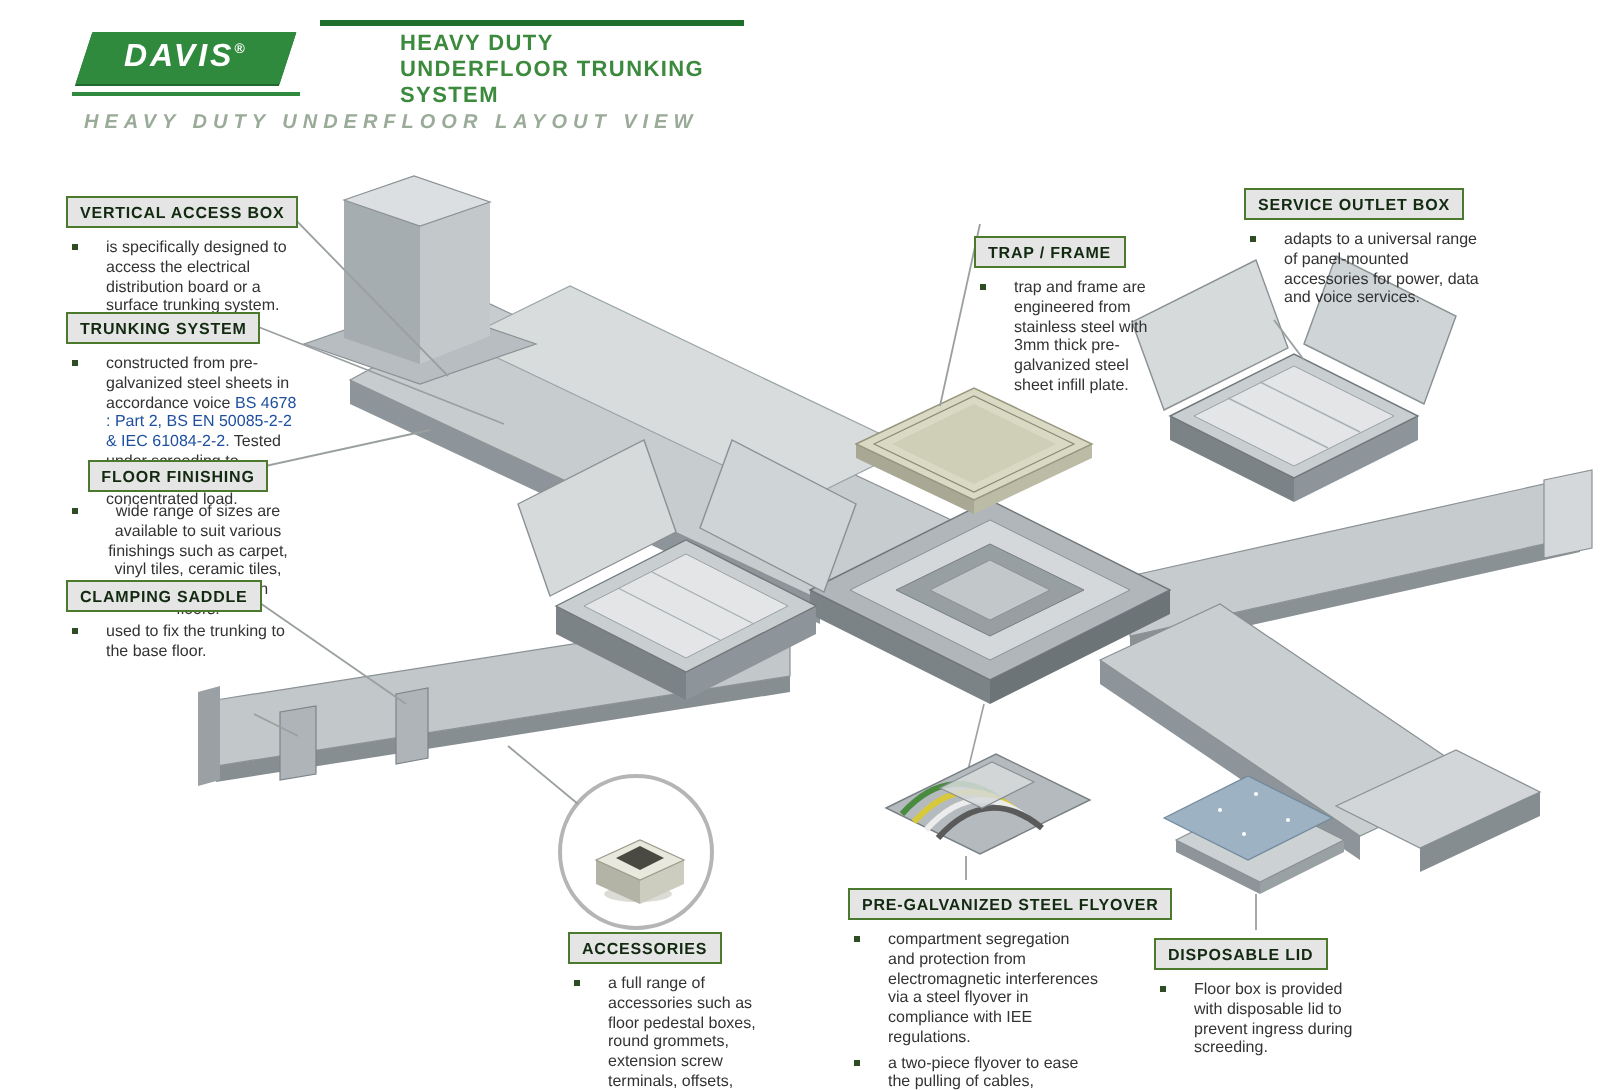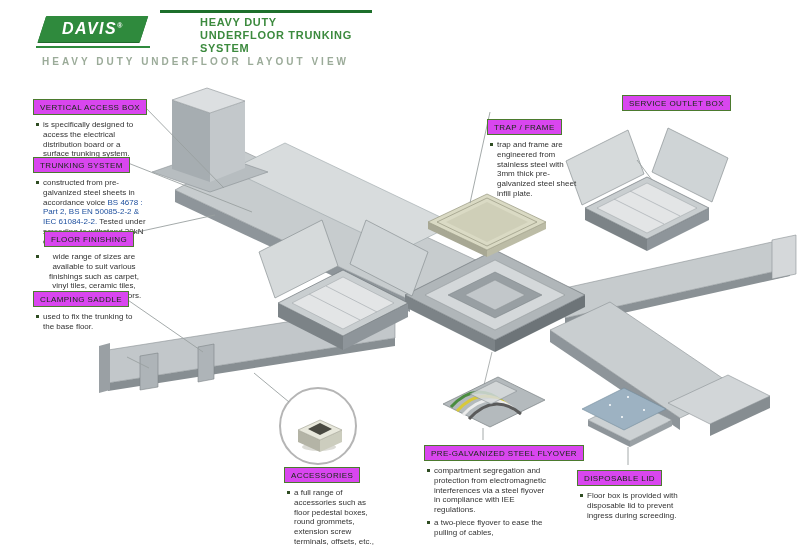--- a/index.html
+++ b/index.html
@@ -15,29 +15,29 @@
     box-shadow:0 1px 0 #1f6a2c;
   }
   .logo-text{
     transform:skewX(18deg);color:#ffffff;font-weight:bold;font-style:italic;
     font-size:16px;letter-spacing:1.5px;line-height:1;
   }
   .logo-reg{font-size:7px;vertical-align:super;font-style:normal;}
   .logo-underline{position:absolute;left:36px;top:46px;width:114px;height:2px;background:#2f8a3d;}
   .title-block{position:absolute;left:160px;top:10px;width:212px;border-top:3px solid #1d6f2b;padding-top:3px;}
   .title-line{color:#3c8a3e;font-weight:bold;font-size:11px;letter-spacing:0.7px;line-height:1.2;padding-left:40px;}
-  .subtitle{position:absolute;left:42px;top:56px;font-size:10px;letter-spacing:3px;color:#9bab99;font-weight:bold;}
+  .subtitle{position:absolute;left:42px;top:56px;font-size:10px;letter-spacing:3px;color:#9bab99;font-weight:bold;font-style:italic;}
   
   .callout{position:absolute;}
   .callout-title{
-    display:inline-block;background:#d946ef;border:1px solid #4b7a2e;color:#122a10;
-    font-size:8px;font-weight:normal;letter-spacing:0.4px;padding:3px 6px 2px;white-space:nowrap;
+    display:inline-block;background:#e5e5e5;border:1px solid #4b7a2e;color:#122a10;
+    font-size:8px;font-weight:bold;letter-spacing:0.4px;padding:3px 6px 2px;white-space:nowrap;
   }
   .callout ul{list-style:none;margin:5px 0 0 3px;padding:0;}
-  .callout li{display:flex;gap:4px;font-size:8px;line-height:1.22;color:#333333;margin-bottom:3px;}
+  .callout li{display:flex;gap:14px;font-size:8px;line-height:1.22;color:#333333;margin-bottom:3px;}
   .callout li .marker{flex:0 0 auto;width:3px;height:3px;background:#2f4d22;margin-top:3px;}
   .std{color:#1d4f9e;}
   .illustration{position:absolute;left:0;top:0;width:800px;height:545px;}
 </style>
 </head>
 <body>
 
 <div class="page">
 
   <svg class="illustration" viewBox="0 0 800 545">
@@ -217,20 +217,26 @@
     <ul>
       <li>
           <span class="marker"></span>
           <span>trap and frame are engineered from stainless steel with 3mm thick pre-galvanized steel sheet infill plate.</span>
         </li>
     </ul>
   </div>
 
   <div class="callout" style="left:622px;top:92px;width:118px;">
     <div class="callout-title">SERVICE OUTLET BOX</div>
+    <ul>
+      <li>
+          <span class="marker"></span>
+          <span>adapts to a universal range of panel-mounted accessories for power, data and voice services.</span>
+        </li>
+    </ul>
   </div>
 
   <div class="callout" style="left:284px;top:464px;width:98px;">
     <div class="callout-title">ACCESSORIES</div>
     <ul>
       <li>
           <span class="marker"></span>
           <span>a full range of accessories such as floor pedestal boxes, round grommets, extension screw terminals, offsets, etc., are available.</span>
         </li>
     </ul>

